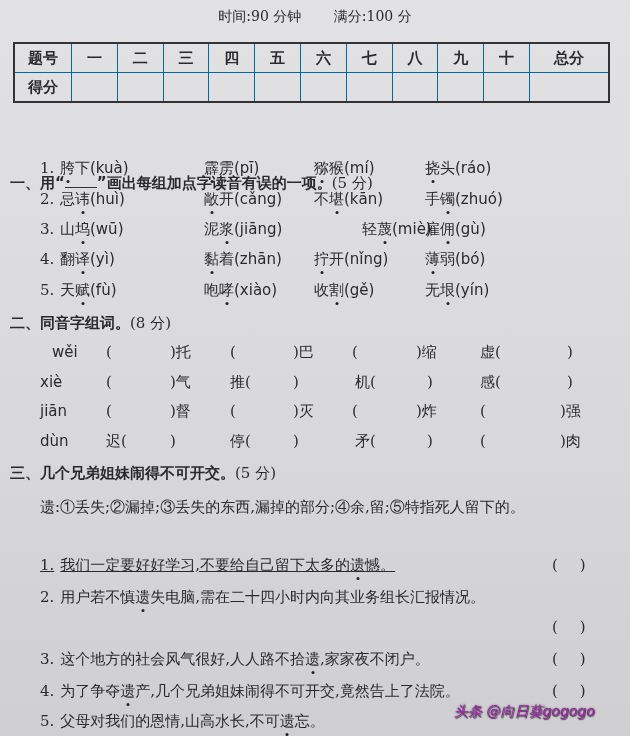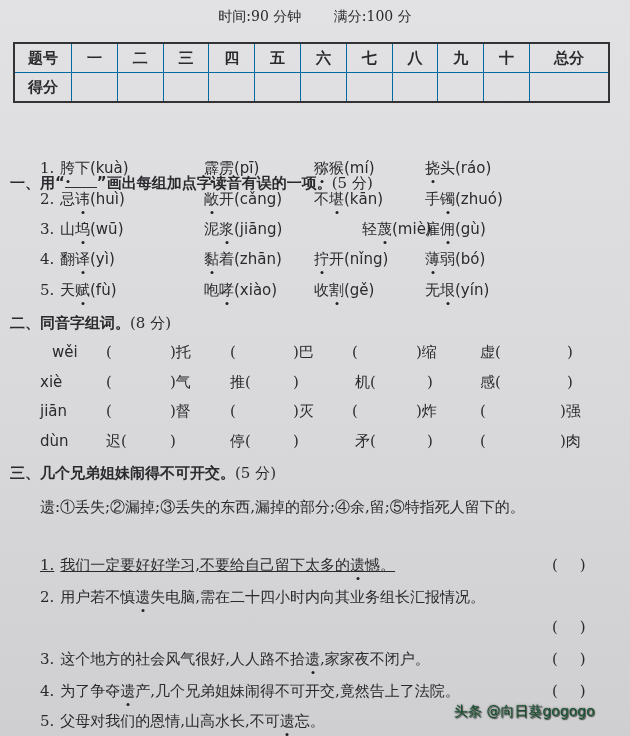--- a/index.html
+++ b/index.html
@@ -55,22 +55,23 @@
   .row2 .c { position: absolute; white-space: nowrap; }
 
   .expl {
     position: absolute; left: 40px; width: 570px; font-size: 15px; line-height: 34px;
   }
   .q3 { position: absolute; left: 40px; font-size: 15px; white-space: nowrap; }
   .ans { position: absolute; left: 552px; font-size: 15px; white-space: nowrap; letter-spacing: 22px; }
 
   .watermark {
     position: absolute; left: 454px; top: 703px; font-size: 14px;
-    color: #14532d; text-shadow: 0 0 2px #555, 1px 1px 1px #444;
+    color: #a21caf; text-shadow: 0 0 2px #555, 1px 1px 1px #444;
     white-space: nowrap;
+    font-style: italic;
   }
 </style>
 </head>
 <body>
 
 <div class="header-line serif">
   <span>时间:90 分钟</span>
   <span>满分:100 分</span>
 </div>
 

